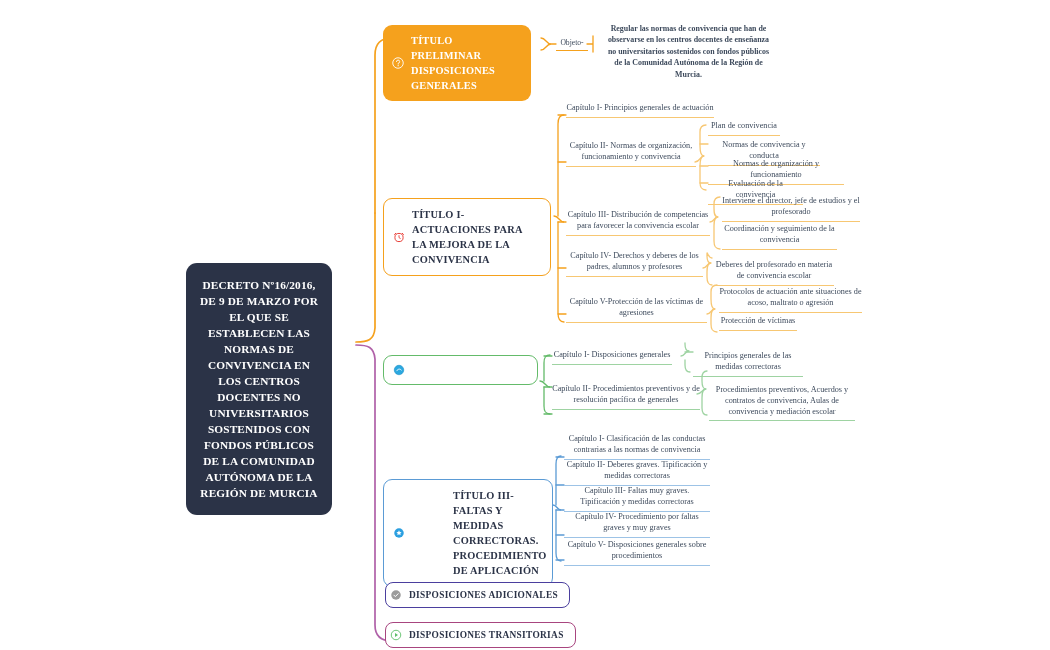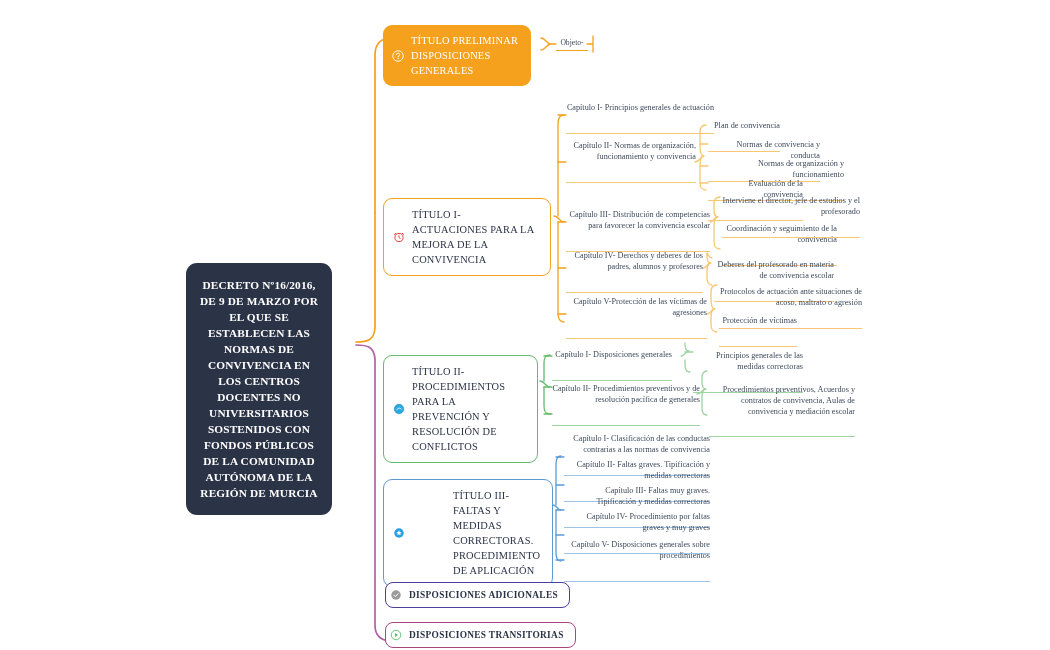--- a/index.html
+++ b/index.html
@@ -35,21 +35,21 @@
   
   .t-node{
     position:absolute;
     box-sizing:border-box;
     border-radius:9px;
     display:flex;
     align-items:center;
     gap:7px;
     padding:8px 12px 8px 9px;
     font-family:"Liberation Serif", serif;
-    font-weight:normal;
+    font-weight:bold;
     font-size:10.4px;
     line-height:1.45;
     letter-spacing:.2px;
     color:#2b3347;
     background:#ffffff;
     border:1.6px solid #cccccc;
   }
   .t-node .lbl{flex:1;}
 
   .node-preliminar{
@@ -78,22 +78,22 @@
   .ico{width:12px;height:12px;flex:0 0 12px;display:block;}
 
   
   .leaf{
     position:absolute;
     box-sizing:border-box;
     font-family:"Liberation Serif", serif;
     font-size:8.2px;
     line-height:1.32;
     color:#3d4a5c;
-    text-align:right;
-    padding-bottom:19px;
+    text-align:center;
+    padding-bottom:3px;
     border-bottom:1.4px solid #f7c773;
   }
   .leaf.green{border-bottom-color:#9ed3a2;}
   .leaf.blue{border-bottom-color:#9dc3e6;}
 
   .objeto{
     position:absolute;
     font-family:"Liberation Serif", serif;
     font-size:7.6px;
     color:#3d4a5c;
@@ -198,20 +198,21 @@
     <svg class="ico" viewBox="0 0 24 24">
       <circle cx="12" cy="12" r="10.5" fill="none" stroke="#ffffff" stroke-width="1.8"></circle>
       <path d="M8.9 9.2a3.2 3.2 0 1 1 3.5 3.3v1.8" fill="none" stroke="#ffffff" stroke-width="1.8" stroke-linecap="round"></path>
       <circle cx="12.3" cy="17.4" r="1.2" fill="#ffffff"></circle>
     </svg>
     <span class="lbl">TÍTULO PRELIMINAR DISPOSICIONES GENERALES</span>
   </div>
 
   <div class="objeto" style="left:556px;top:38px;width:32px;">Objeto-</div>
 
+  <div class="desc" style="left:606px;top:23px;width:165px;">Regular las normas de convivencia que han de observarse en los centros docentes de enseñanza no universitarios sostenidos con fondos públicos de la Comunidad Autónoma de la Región de Murcia.</div>
 
   <div class="t-node node-t1">
     <svg class="ico" viewBox="0 0 24 24">
       <circle cx="12" cy="13" r="8.2" fill="none" stroke="#e8413a" stroke-width="2"></circle>
       <path d="M12 9.2v4l2.6 1.7" fill="none" stroke="#e8413a" stroke-width="1.8" stroke-linecap="round"></path>
       <path d="M5.4 4.6 3 7M18.6 4.6 21 7" stroke="#e8413a" stroke-width="2" stroke-linecap="round"></path>
     </svg>
     <span class="lbl">TÍTULO I- ACTUACIONES PARA LA MEJORA DE LA CONVIVENCIA</span>
   </div>
 
@@ -234,39 +235,38 @@
   <div class="leaf" style="left:566px;top:297px;width:141px;">Capítulo V-Protección de las víctimas de agresiones</div>
   <div class="leaf" style="left:719px;top:287px;width:143px;">Protocolos de actuación ante situaciones de acoso, maltrato o agresión</div>
   <div class="leaf" style="left:719px;top:316px;width:78px;">Protección de víctimas</div>
 
   <div class="t-node node-t2">
     <svg class="ico" viewBox="0 0 24 24">
       <circle cx="12" cy="12" r="9.5" fill="#2ba8e0"></circle>
       <path d="M7.5 13.5c2.5-4 6.5-4.5 9-1.5" fill="none" stroke="#ffffff" stroke-width="1.8" stroke-linecap="round"></path>
       <circle cx="12" cy="12" r="9.5" fill="none" stroke="#1a8fc6" stroke-width="1.2"></circle>
     </svg>
-    <span class="lbl">TÍTULO II- PROCEDIMIENTOS PARA LA PREVENCIÓN Y RESOLUCIÓN DE CONFLICTOS</span>
   </div>
 
   <div class="leaf green" style="left:552px;top:350px;width:120px;">Capítulo I- Disposiciones generales</div>
   <div class="leaf green" style="left:693px;top:351px;width:110px;">Principios generales de las medidas correctoras</div>
 
   <div class="leaf green" style="left:552px;top:384px;width:148px;">Capítulo II- Procedimientos preventivos y de resolución pacífica de generales</div>
   <div class="leaf green" style="left:709px;top:385px;width:146px;">Procedimientos preventivos, Acuerdos y contratos de convivencia, Aulas de convivencia y mediación escolar</div>
 
   <div class="t-node node-t3">
     <svg class="ico" viewBox="0 0 24 24">
       <circle cx="12" cy="12" r="9.5" fill="#2b9fe0"></circle>
       <path d="M12 6.5l1.6 3.3 3.6.5-2.6 2.5.6 3.6-3.2-1.7-3.2 1.7.6-3.6L6.8 10.3l3.6-.5z" fill="#ffffff"></path>
     </svg>
     <span class="lbl">TÍTULO III- FALTAS Y MEDIDAS CORRECTORAS. PROCEDIMIENTO DE APLICACIÓN</span>
   </div>
 
   <div class="leaf blue" style="left:564px;top:434px;width:146px;">Capítulo I- Clasificación de las conductas contrarias a las normas de convivencia</div>
-  <div class="leaf blue" style="left:564px;top:460px;width:146px;">Capítulo II- Faltas graves. Tipificación y medidas correctoras</div>
+  <div class="leaf blue" style="left:564px;top:460px;width:146px;">Capítulo II- Deberes graves. Tipificación y medidas correctoras</div>
   <div class="leaf blue" style="left:564px;top:486px;width:146px;">Capítulo III- Faltas muy graves. Tipificación y medidas correctoras</div>
   <div class="leaf blue" style="left:564px;top:512px;width:146px;">Capítulo IV- Procedimiento por faltas graves y muy graves</div>
   <div class="leaf blue" style="left:564px;top:540px;width:146px;">Capítulo V- Disposiciones generales sobre procedimientos</div>
 
   <div class="node-small node-adic">
     <svg class="ico" viewBox="0 0 24 24">
       <circle cx="12" cy="12" r="9.5" fill="#9b9b9b"></circle>
       <path d="M7.8 12.3l2.9 2.9 5.6-5.8" fill="none" stroke="#ffffff" stroke-width="2" stroke-linecap="round" stroke-linejoin="round"></path>
     </svg>
     <span class="lbl">DISPOSICIONES ADICIONALES</span>

